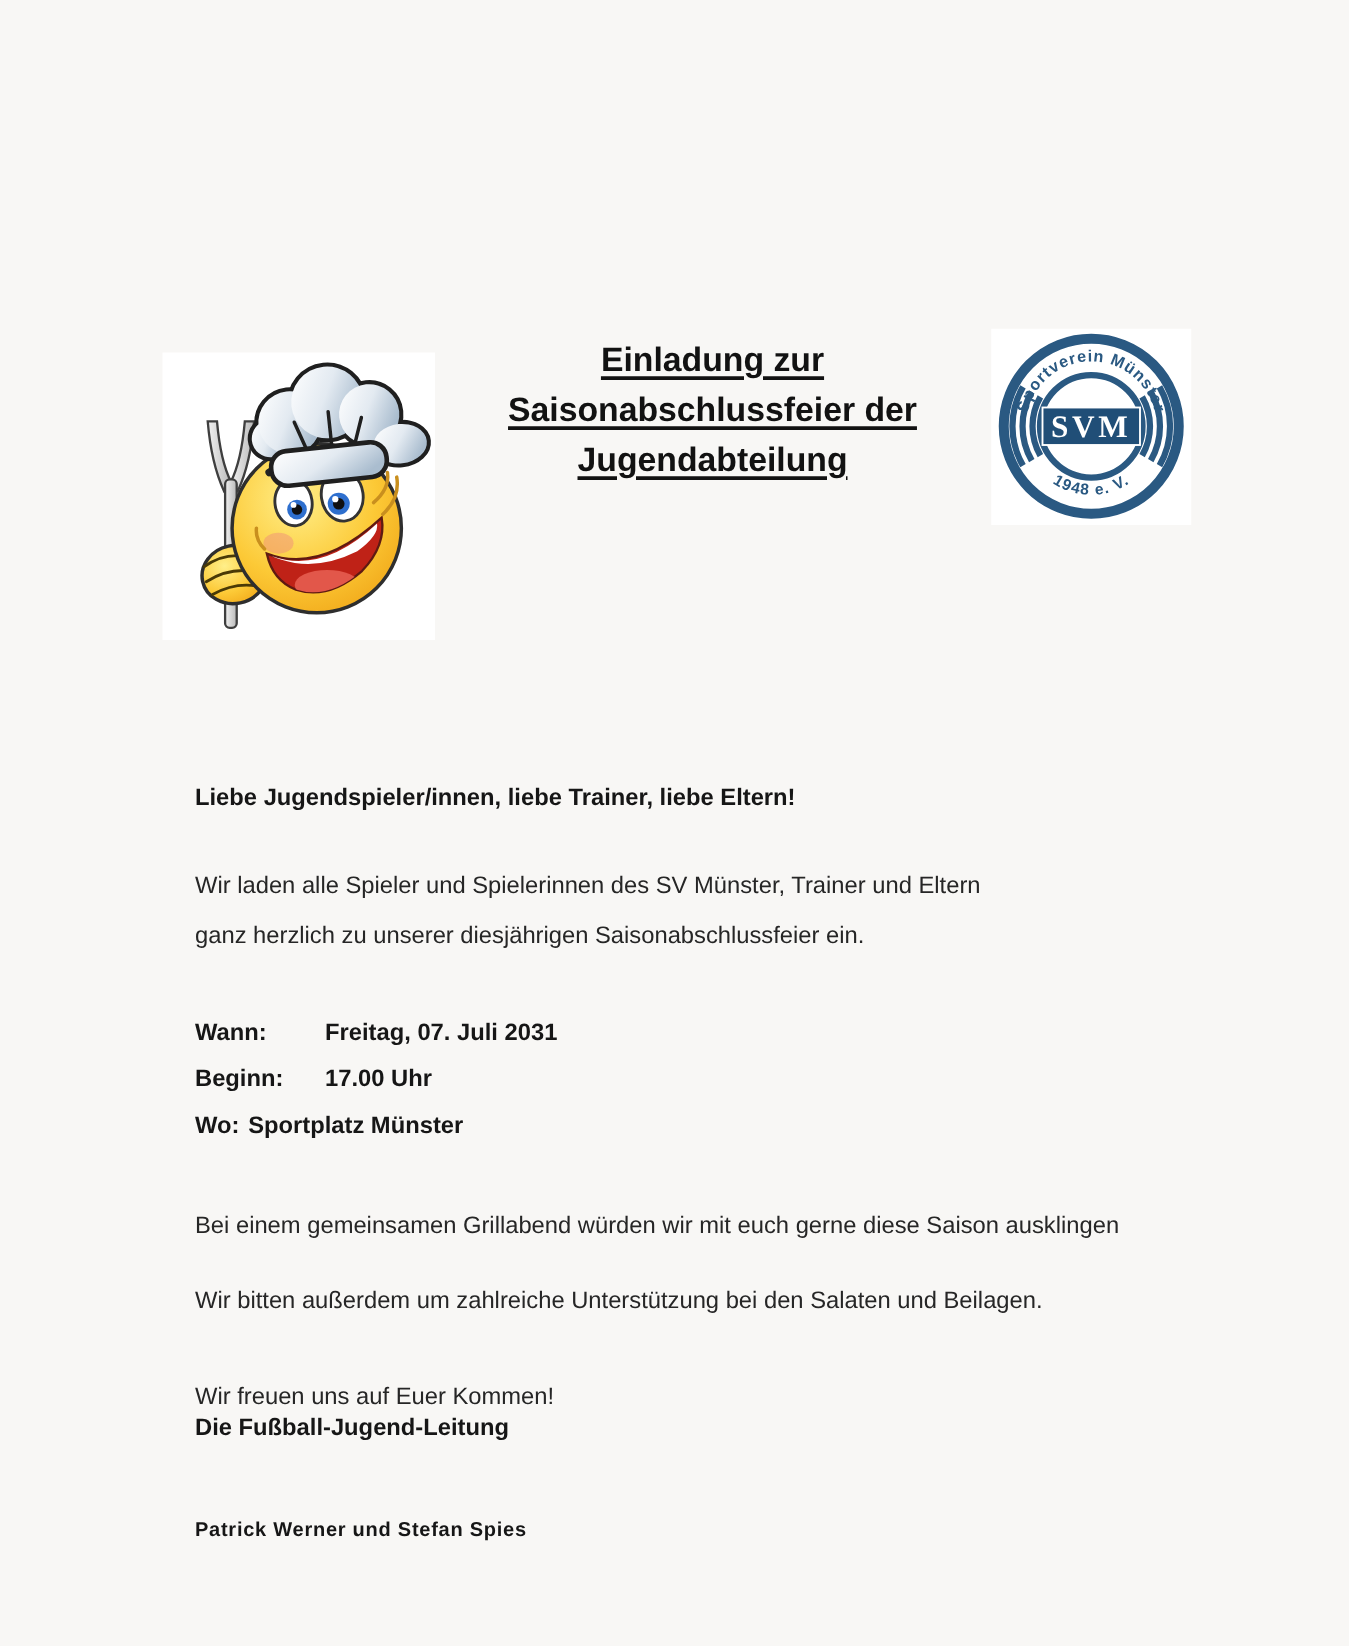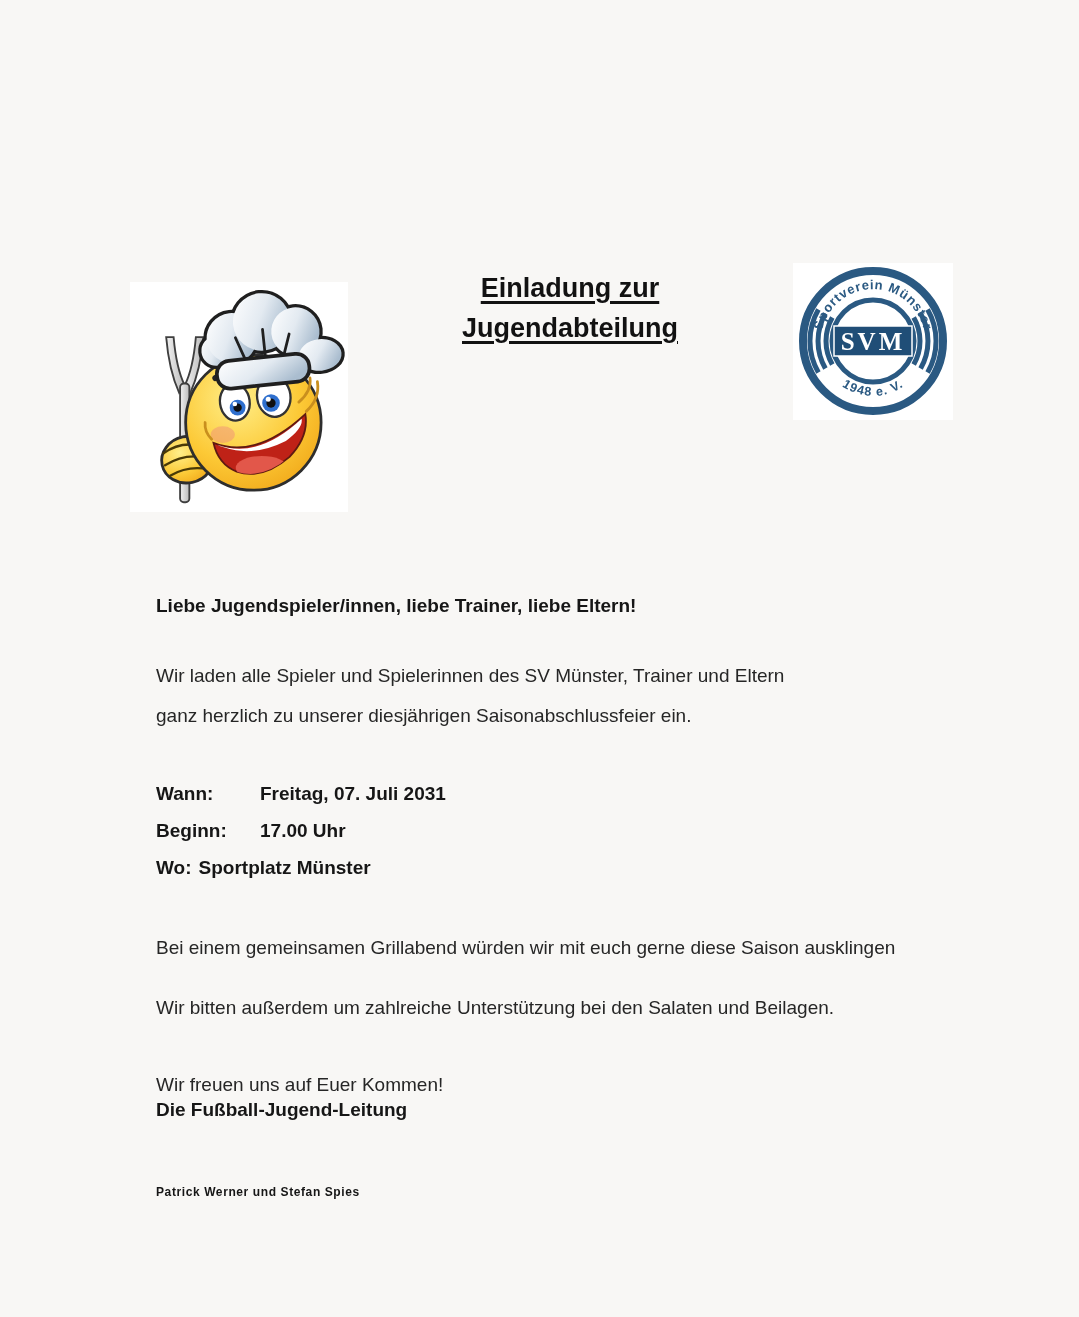--- a/index.html
+++ b/index.html
@@ -33,39 +33,39 @@
     color: #121212;
   }
   .title-line {
     text-decoration: underline;
     text-decoration-thickness: 2.5px;
     text-underline-offset: 4px;
     white-space: nowrap;
   }
 
   
-  .tline { position: absolute; left: 156px; font-size: 19px; white-space: nowrap; }
+  .tline { position: absolute; left: 156px; font-size: 19px; white-space: nowrap; margin-top: 33px; }
   .bold { font-weight: bold; color: #161616; }
 
   .greeting { top: 594px; line-height: 24px; }
 
   .intro { top: 656px; line-height: 40px; }
   .intro div { white-space: nowrap; }
 
   .details { top: 775px; line-height: 37px; }
   .dlabel { display: inline-block; width: 104px; }
   .dlabel-inline { margin-right: 7px; }
 
   .para1 { top: 936px; line-height: 24px; }
   .para2 { top: 996px; line-height: 24px; }
   .closing { top: 1073px; line-height: 24px; }
   .sig-title { top: 1098px; line-height: 24px; }
   .sig-names {
     top: 1180px; line-height: 24px;
-    font-weight: bold; font-size: 12px; letter-spacing: 0.6px; color: #161616;
+    font-weight: bold; font-size: 16px; letter-spacing: 0.6px; color: #161616;
   }
 
   svg { display: block; }
 </style>
 </head>
 <body>
 
 <div class="page">
 
   <div class="smiley-box">
@@ -148,20 +148,21 @@
         <path d="M124 80 L116 56" stroke="#1f1f1f" stroke-width="3" stroke-linecap="round"></path>
         <path d="M146 82 L146 50" stroke="#1f1f1f" stroke-width="3" stroke-linecap="round"></path>
         <path d="M166 80 L174 58" stroke="#1f1f1f" stroke-width="3" stroke-linecap="round"></path>
         <rect x="92" y="80" width="100" height="30" rx="14" fill="url(#hatG)" stroke="#1f1f1f" stroke-width="4"></rect>
       </g>
     </svg>
   </div>
 
   <div class="title">
     <div class="title-line">Einladung zur</div>
+    <div class="title-line">Saisonabschlussfeier der</div>
     <div class="title-line">Jugendabteilung</div>
   </div>
 
   <div class="logo-box">
     <svg width="160" height="157" viewBox="0 0 160 157">
       <defs>
         <path id="topArc" d="M 31.1 95.8 A 52 52 0 1 1 128.9 95.8" fill="none"></path>
         <path id="bottomArc" d="M 35 109.5 A 55 55 0 0 0 125 109.5" fill="none"></path>
       </defs>
       <circle cx="80" cy="78" r="70" fill="none" stroke="#2a5982" stroke-width="8"></circle>

